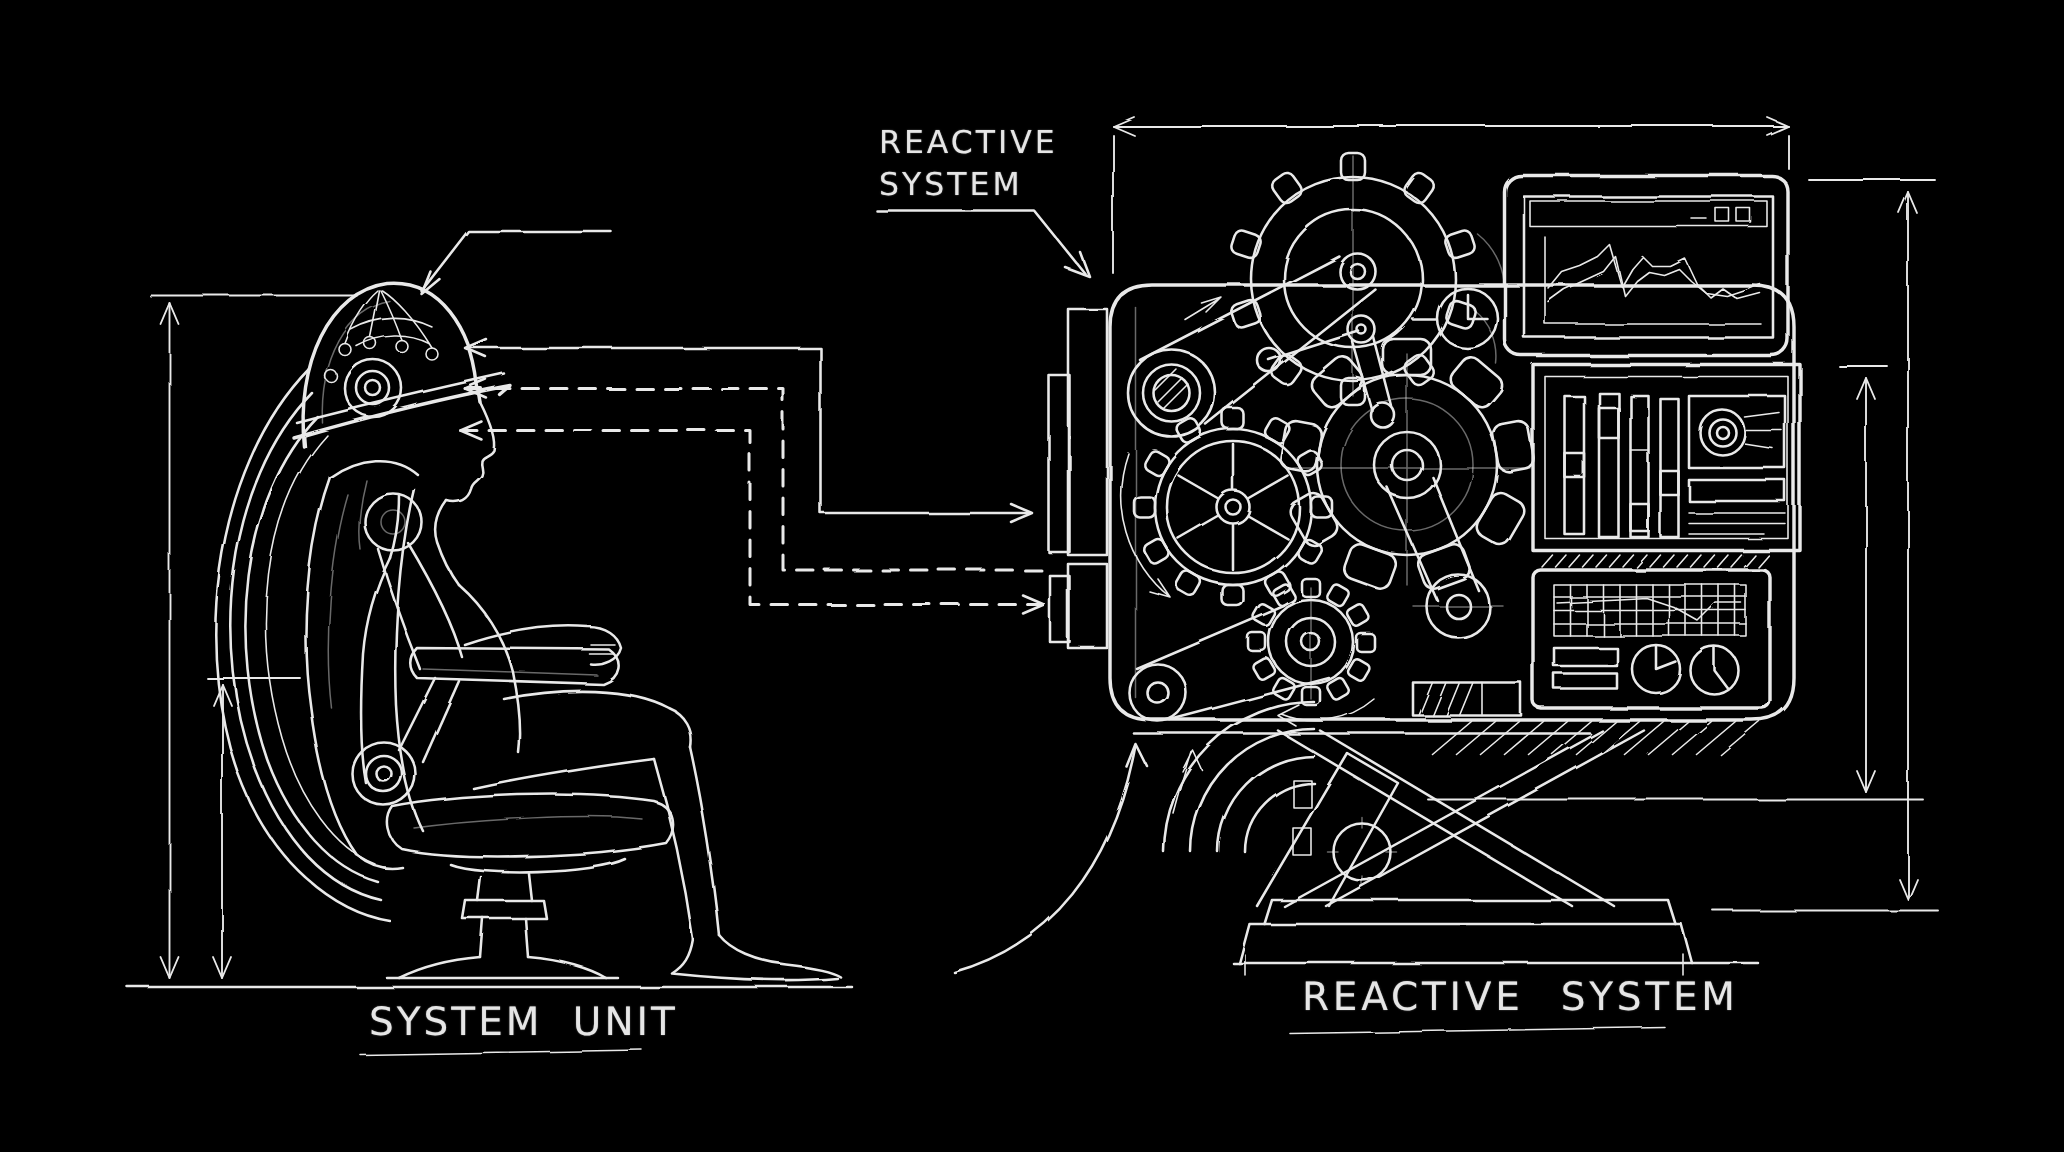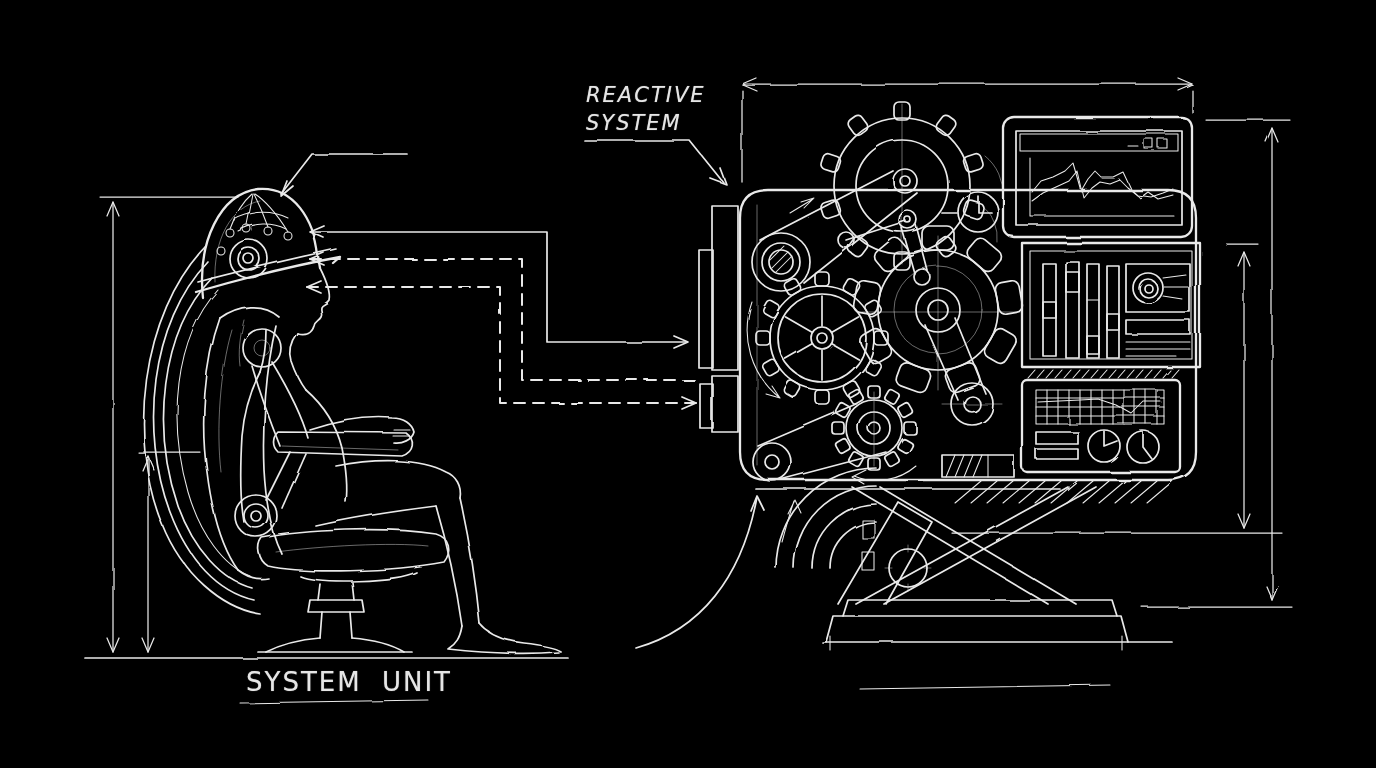--- a/index.html
+++ b/index.html
@@ -8,21 +8,21 @@
   svg{position:absolute;left:0;top:0;}
   
   .sk{stroke:#e9e9e9;fill:none;stroke-width:1.7;stroke-linecap:round;stroke-linejoin:round;}
   .sk2{stroke-width:2.3;}
   .thin{stroke-width:1.05;}
   .faint{opacity:.45;stroke-width:1;}
   .dim{stroke-width:1.25;}
   .dash{stroke-dasharray:11 8;stroke-width:2;}
   .label{position:absolute;color:#e6e6e6;text-shadow:0 0 1px rgba(235,235,235,.55);
          white-space:nowrap;user-select:none;}
-  .callout{left:586px;top:82px;font-size:21px;line-height:1.32;letter-spacing:2px;font-style:italic;}
+  .callout{left:586px;top:82px;font-size:21px;line-height:1.32;letter-spacing:2px;}
   .unit-label{font-size:26px;letter-spacing:2px;word-spacing:10px;}
   .passive{left:246px;top:667px;}
   .reactive{left:868px;top:650px;letter-spacing:2.5px;word-spacing:14px;}
 </style>
 </head>
 <body>
 
 <div class="stage">
 
 <svg width="1376" height="768" viewBox="0 0 1376 768">
@@ -386,14 +386,15 @@
   </g>
 
   </g>
 </svg>
 
 <div class="label callout">
   <div>REACTIVE</div>
   <div>SYSTEM</div>
 </div>
 <div class="label unit-label passive">SYSTEM UNIT</div>
+<div class="label unit-label reactive">REACTIVE SYSTEM</div>
 
 </div>
 
 </body></html>

